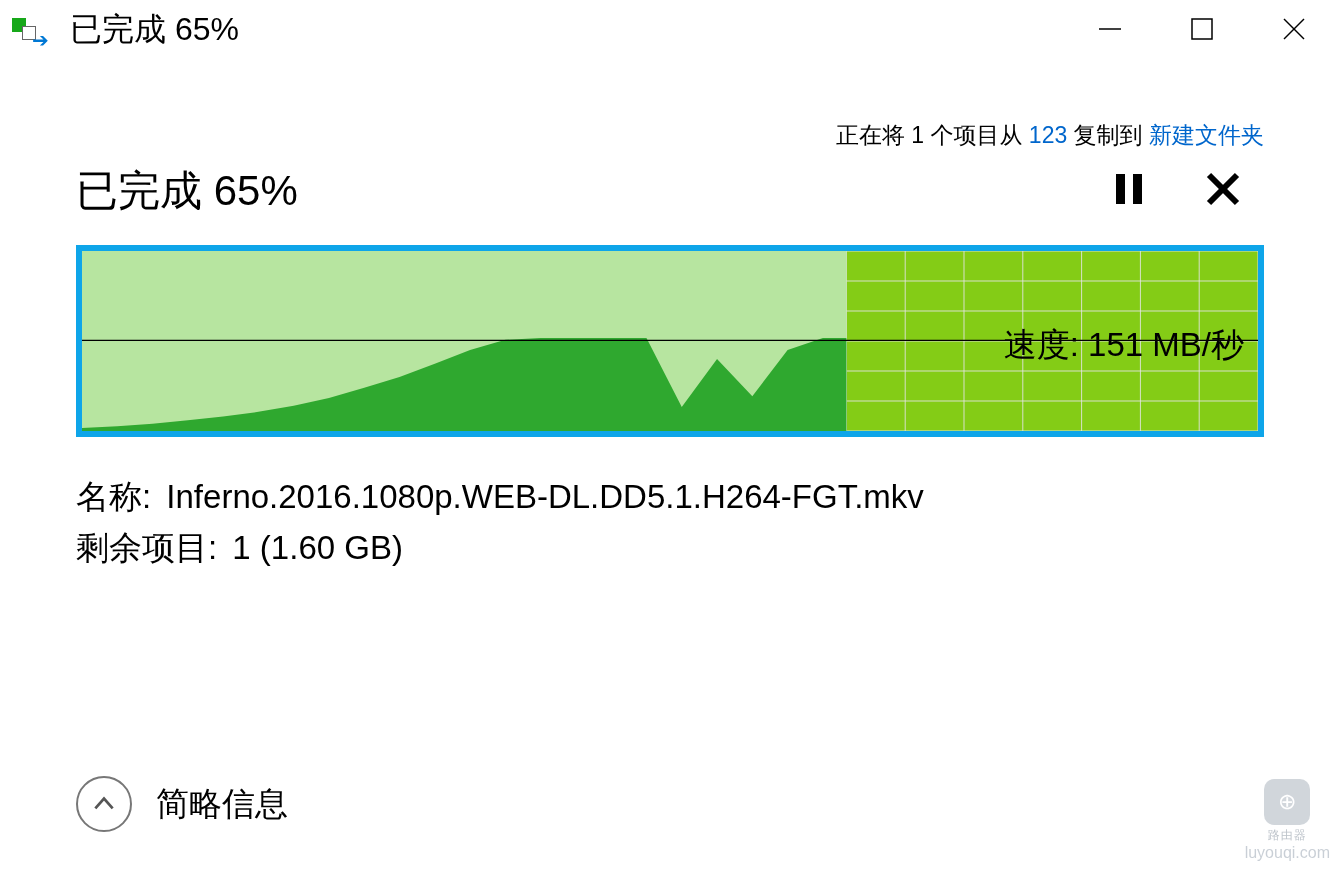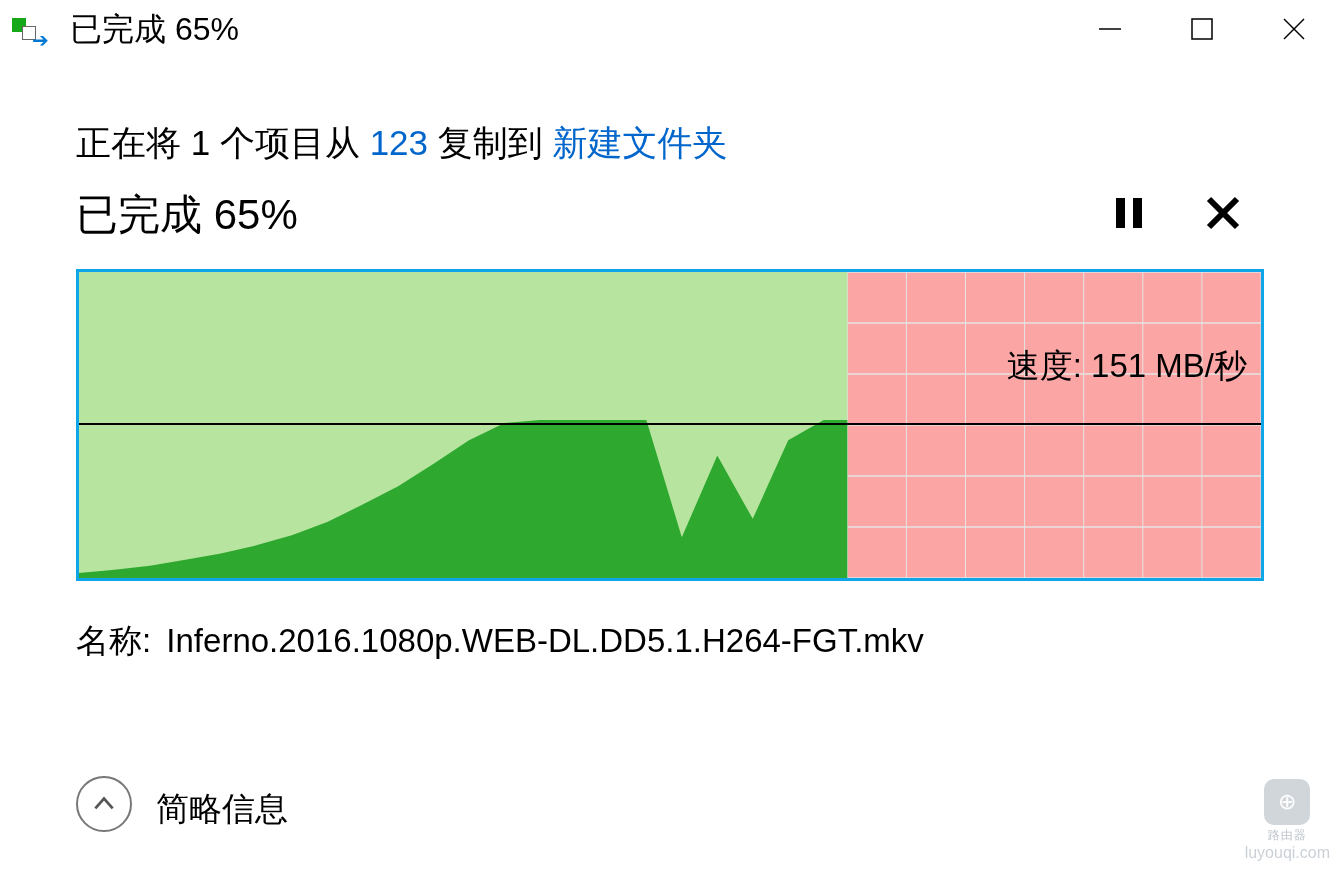--- a/index.html
+++ b/index.html
@@ -10,38 +10,38 @@
   .titlebar .app-icon .sq1 { position:absolute; left:0; top:0; width:14px; height:14px; background:#17a81a; }
   .titlebar .app-icon .sq2 { position:absolute; left:10px; top:8px; width:14px; height:14px; background:#fff; border:1px solid #666; }
   .titlebar .app-icon .arrow { position:absolute; left:20px; top:10px; font-size:20px; color:#0078d4; }
   .titlebar .title { font-size: 32px; font-weight: 400; }
   .win-controls { position: absolute; right: 0; top: 0; display: flex; }
   .win-controls div { width: 92px; height: 58px; display:flex; align-items:center; justify-content:center; }
   .win-controls svg { stroke:#000; stroke-width:1.5; fill:none; }
 
   .content { padding: 60px 76px 0 76px; }
 
-  .copy-line { font-size: 35px; margin-bottom: 20px; }
+  .copy-line { font-size: 23px; margin-bottom: 12px; text-align: right; }
   .copy-line .link { color: #0066cc; }
   .progress-heading-row { display:flex; align-items:center; justify-content:space-between; margin-bottom: 26px; }
   .progress-heading { font-size: 42px; font-weight: 400; }
   .heading-controls { display:flex; gap:60px; padding-right: 24px; }
   .heading-controls svg { width:34px; height:34px; }
 
-  .chart { width: 100%; height: 312px; border: 3px solid #0ea5e9; position: relative; background:#fca5a5; overflow:hidden; }
+  .chart { width: 100%; height: 192px; border: 6px solid #0ea5e9; position: relative; background:#84cc16; overflow:hidden; }
   .chart .grid line { stroke:#e5e5e5; stroke-width:1; }
   .chart .progress-bg { fill:#b7e5a0; }
   .chart .speed-area { fill:#2fa82f; }
   .chart .speed-line-current { stroke:#000; stroke-width:1.5; }
   .speed-label { position:absolute; right:14px; top:72px; font-size:33px; background:transparent; }
 
   .details { margin-top: 34px; font-size: 33px; line-height: 1.55; }
   .details .label { margin-right: 6px; }
 
-  .footer { position:absolute; left:76px; bottom:40px; display:flex; align-items:flex-end; gap:24px; }
+  .footer { position:absolute; left:76px; bottom:40px; display:flex; align-items:center; gap:24px; }
   .footer .chev-circle { width:56px; height:56px; border:2px solid #777; border-radius:50%; display:flex; align-items:center; justify-content:center; cursor:pointer; }
   .footer .chev-circle svg { width:26px; height:26px; stroke:#555; stroke-width:2.5; fill:none; }
   .footer .label { font-size: 33px; }
 
   .watermark { position:absolute; right:10px; bottom:10px; text-align:center; opacity:.45; }
   .watermark .badge { width:46px; height:46px; background:#9aa5b1; border-radius:10px; margin:0 auto 2px; display:flex; align-items:center; justify-content:center; color:#fff; font-size:22px; }
   .watermark .txt { font-size:12px; color:#6c7a89; letter-spacing:1px; }
   .watermark .sub { font-size:16px; color:#8a97a6; }
 </style>
 </head>
@@ -131,20 +131,21 @@
         <path id="speed-area" class="speed-area" d="M 0 240 L 0 236 L 35.64 233.6 L 71.28 230.4 L 106.92 225.6 L 142.56 220.8 L 178.2 214.4 L 213.84 206.4 L 249.48 196 L 285.12 182.4 L 320.76000000000005 168 L 356.4 150.39999999999998 L 392.04 132 L 427.68 118.39999999999999 L 463.32 115.99999999999999 L 498.96 115.99999999999999 L 534.6 115.99999999999999 L 570.24 115.99999999999999 L 605.88 208 L 641.5200000000001 144 L 677.16 193.6 L 712.8 132 L 748.44 115.99999999999999 L 772.2 115.99999999999999 L 772.2 240 Z"></path>
         <line id="speed-line" class="speed-line-current" x1="0" x2="1188" y1="119.2" y2="119.2"></line>
       </svg>
       <div class="speed-label">
         <span>速度: </span><span>151 MB/秒</span>
       </div>
     </div>
 
     <div class="details">
       <div><span class="label">名称:</span> <span>Inferno.2016.1080p.WEB-DL.DD5.1.H264-FGT.mkv</span></div>
+      <div><span class="label">剩余项目:</span> <span>1 (1.60 GB)</span></div>
     </div>
   </div>
 
   <div class="footer">
     <div class="chev-circle">
       <svg viewBox="0 0 24 24">
           <polyline points="4,16 12,7 20,16"></polyline>
         </svg>
     </div>
     <span class="label">简略信息</span>

